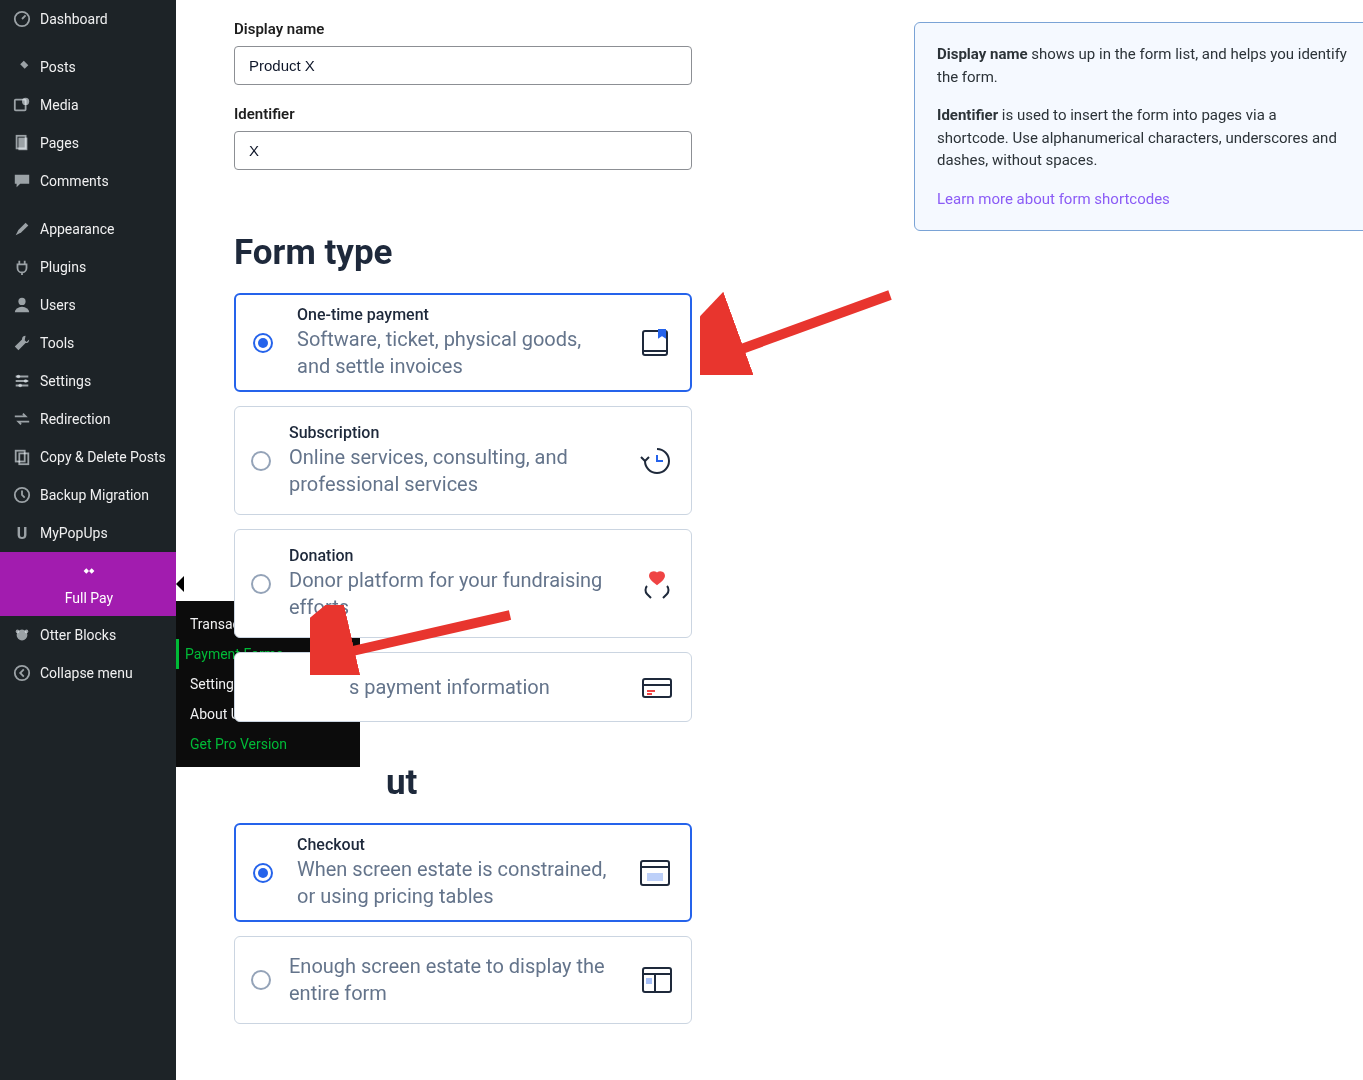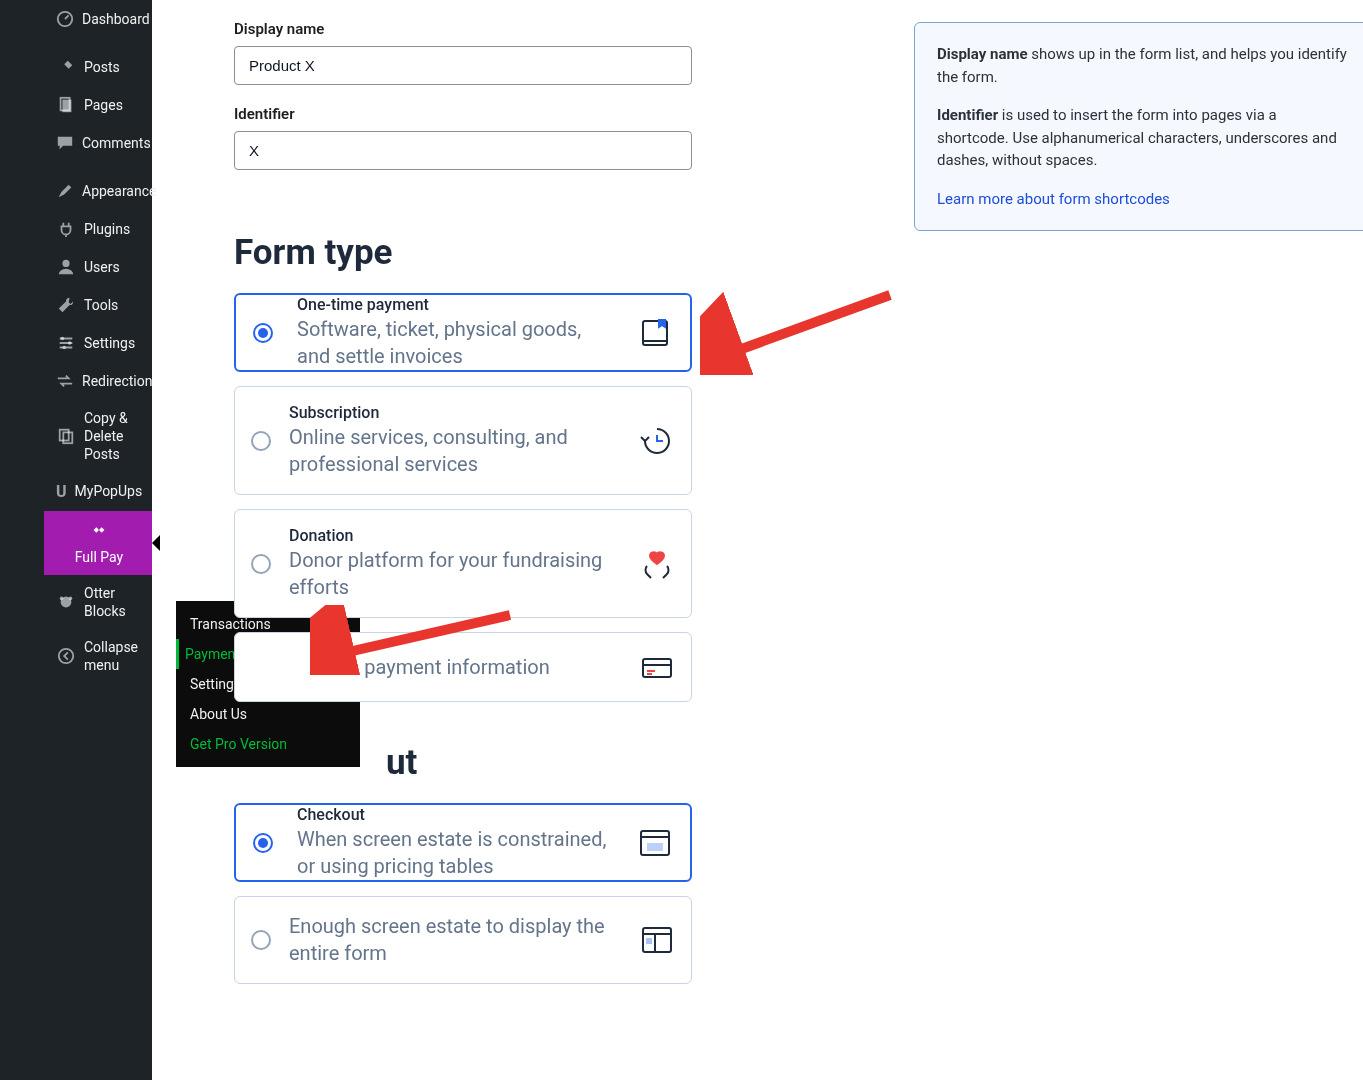--- a/index.html
+++ b/index.html
@@ -10,26 +10,25 @@
     width: 1363px;
     height: 1080px;
     overflow: hidden;
     position: relative;
   }
 
   
   .sidebar {
     position: absolute;
     left: 0; top: 0;
-    width: 152px;
+    width: 176px;
     height: 1080px;
     background: #1d2327;
     color: #f0f0f1;
     font-size: 14px;
-    padding-left: 44px;
   }
   .side-item {
     display: flex;
     align-items: center;
     gap: 8px;
     padding: 9px 10px 9px 12px;
     cursor: pointer;
     color: #f0f0f1;
     position: relative;
   }
@@ -122,21 +121,21 @@
     border: 1px solid #7aa3d6;
     border-radius: 6px;
     padding: 20px 22px;
     background: #f5f9ff;
     font-size: 15px;
     color: #2c3338;
     line-height: 1.5;
   }
   .info-box p { margin-bottom: 16px; }
   .info-box p:last-child { margin-bottom: 0; }
-  .info-box a { color: #1d4ed8; text-decoration: none; }
+  .info-box a { color: #8b5cf6; text-decoration: none; }
   .info-box strong { font-weight: 700; }
 
   
   .section-heading {
     font-size: 35px;
     font-weight: 700;
     color: #1e293b;
     margin-top: 62px;
     margin-bottom: 20px;
   }
@@ -149,21 +148,21 @@
     padding: 16px 16px;
     display: flex;
     align-items: center;
     gap: 18px;
     margin-bottom: 14px;
     cursor: pointer;
     background: #fff;
   }
   .radio-card.selected {
     border: 2px solid #2563eb;
-    padding: 0 17px;
+    padding: 10px 17px;
     gap: 24px;
   }
   .radio-ctrl {
     width: 20px; height: 20px;
     border: 2px solid #94a3b8;
     border-radius: 50%;
     flex-shrink: 0;
     position: relative;
   }
   .radio-card.selected .radio-ctrl {
@@ -220,20 +219,29 @@
     <span class="side-icon">
       <svg viewBox="0 0 20 20" width="18" height="18" fill="currentColor">
           <path d="M3 17 L8 12 M12 3 L17 8 L13 12 L8 7 Z"></path>
         </svg>
     </span>
     <span class="side-label">Posts</span>
   </div>
   <div class="side-item">
     <span class="side-icon">
       <svg viewBox="0 0 20 20" width="18" height="18" fill="currentColor">
+          <rect x="2" y="4" width="12" height="12" rx="1" fill="none" stroke="currentColor" stroke-width="2"></rect>
+          <circle cx="14" cy="6" r="4" fill="currentColor"></circle>
+        </svg>
+    </span>
+    <span class="side-label">Media</span>
+  </div>
+  <div class="side-item">
+    <span class="side-icon">
+      <svg viewBox="0 0 20 20" width="18" height="18" fill="currentColor">
           <rect x="4" y="2" width="10" height="14" fill="none" stroke="currentColor" stroke-width="2"></rect>
           <rect x="6" y="4" width="10" height="14" fill="currentColor"></rect>
         </svg>
     </span>
     <span class="side-label">Pages</span>
   </div>
   <div class="side-item">
     <span class="side-icon">
       <svg viewBox="0 0 20 20" width="18" height="18" fill="currentColor">
           <path d="M2 3 h16 v10 h-10 l-4 4 v-4 h-2 z"></path>
@@ -296,20 +304,29 @@
     <span class="side-label">Redirection</span>
   </div>
   <div class="side-item">
     <span class="side-icon">
       <svg viewBox="0 0 20 20" width="18" height="18" fill="currentColor">
           <rect x="3" y="3" width="10" height="12" fill="none" stroke="currentColor" stroke-width="2"></rect>
           <rect x="7" y="6" width="10" height="12" fill="none" stroke="currentColor" stroke-width="2"></rect>
         </svg>
     </span>
     <span class="side-label">Copy &amp; Delete Posts</span>
+  </div>
+  <div class="side-item">
+    <span class="side-icon">
+      <svg viewBox="0 0 20 20" width="18" height="18" fill="currentColor">
+          <circle cx="10" cy="10" r="8" fill="none" stroke="currentColor" stroke-width="2"></circle>
+          <path d="M10 5 v5 l3 3" stroke="currentColor" stroke-width="2" fill="none"></path>
+        </svg>
+    </span>
+    <span class="side-label">Backup Migration</span>
   </div>
   <div class="side-item">
     <span class="side-icon" style="font-weight:bold">U</span>
     <span class="side-label">MyPopUps</span>
   </div>
   <div class="side-item active">
     <span class="side-icon">
       <svg viewBox="0 0 20 20" width="18" height="18" fill="currentColor">
           <path d="M4 10 l3-3 l3 3 l-3 3 z M10 10 l3-3 l3 3 l-3 3 z"></path>
         </svg>

